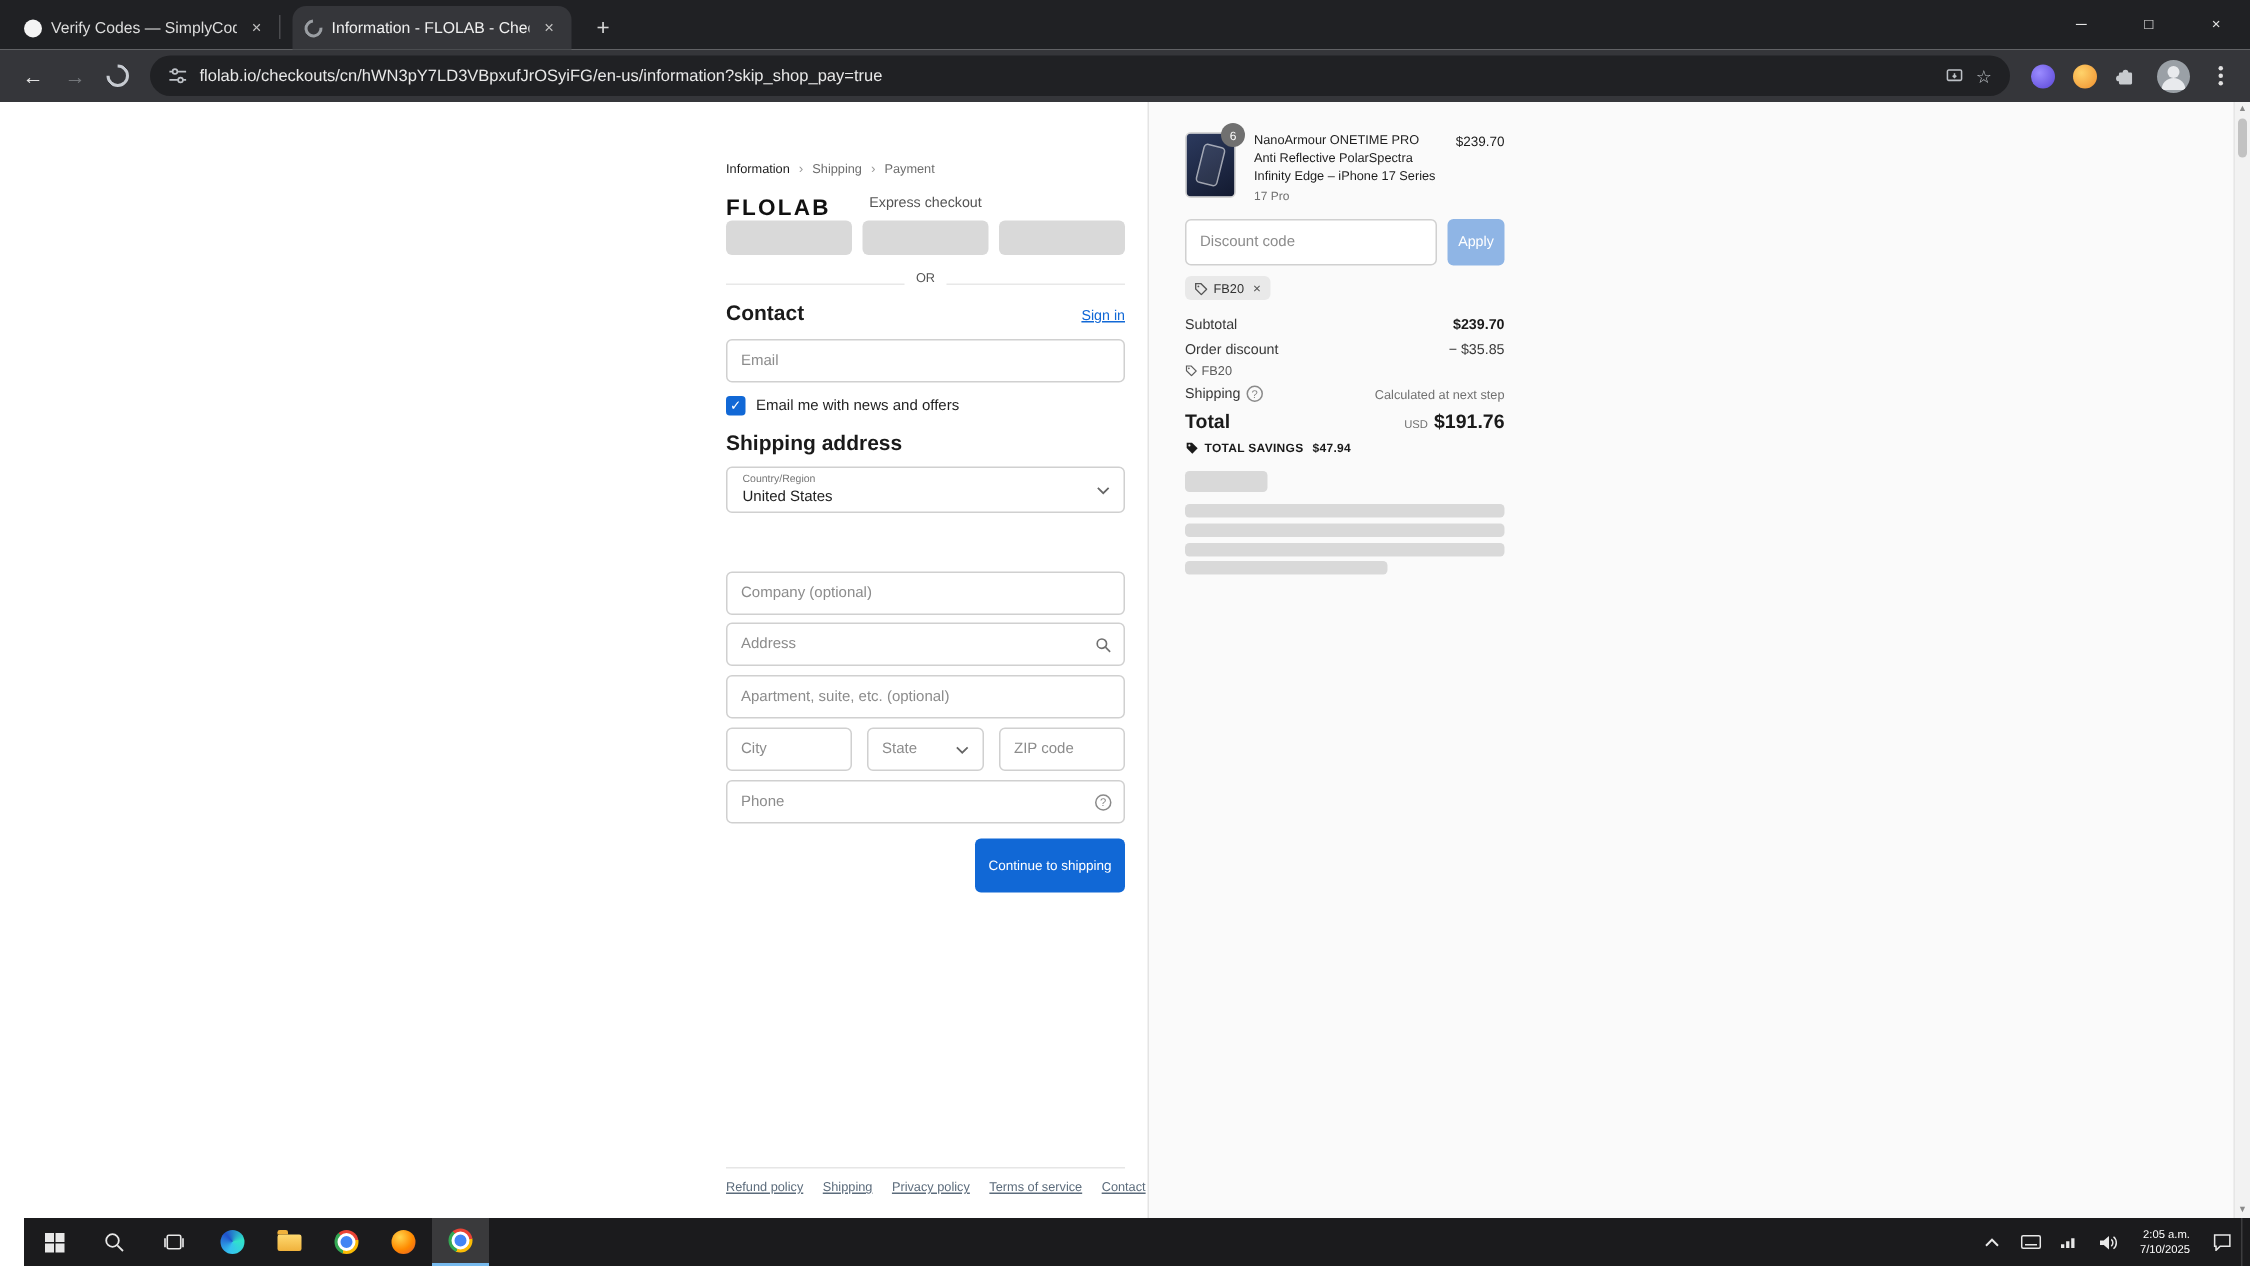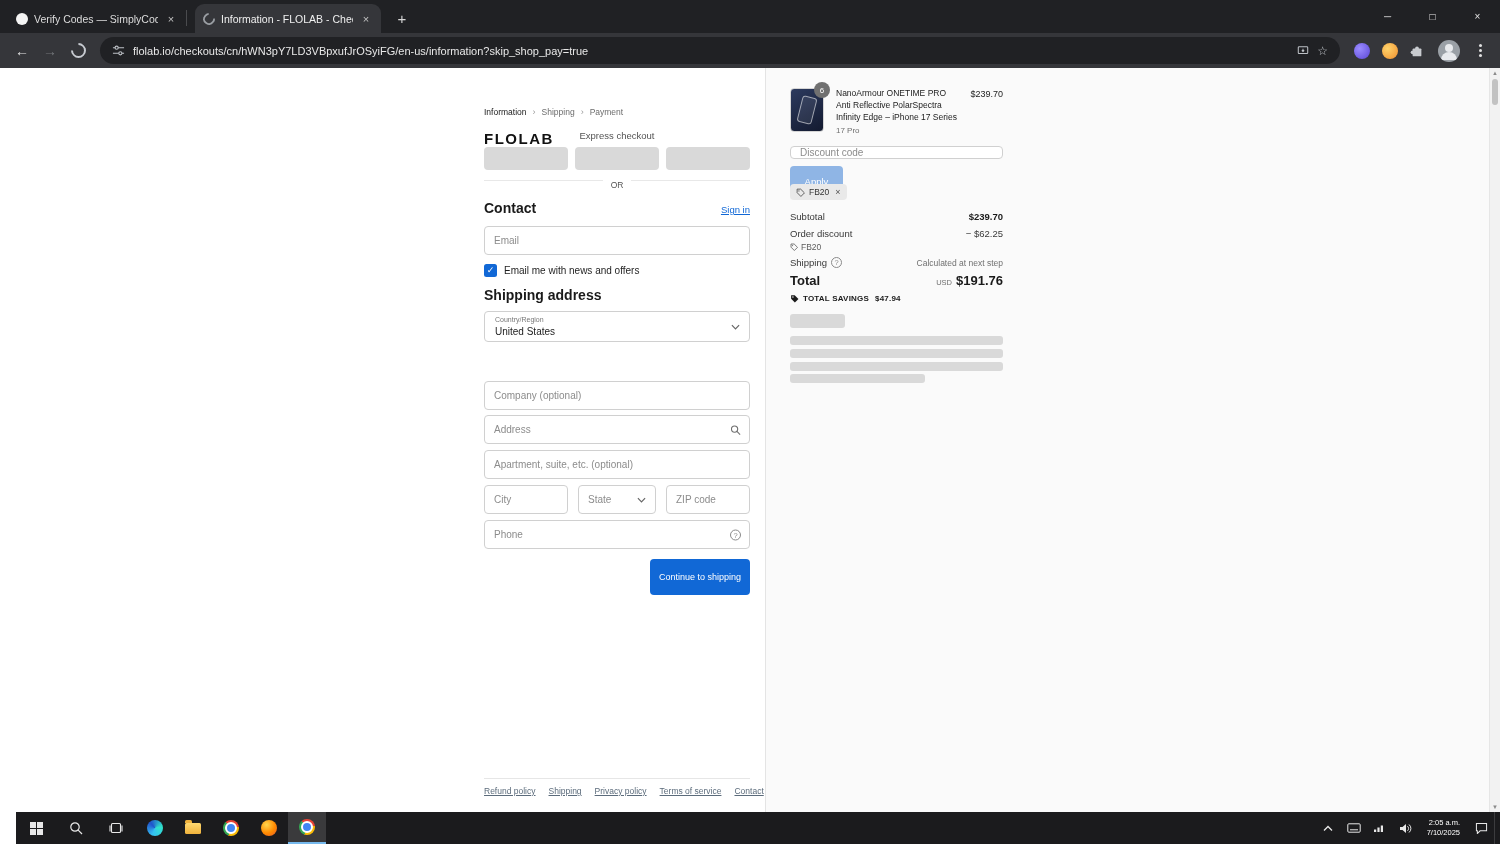--- a/index.html
+++ b/index.html
@@ -54,21 +54,21 @@
   .abs{position:absolute;left:0;right:0;}
 
   .form-col{position:absolute;left:484px;top:0;width:266px;height:100%;}
   .logo{position:absolute;left:0;font-size:15px;font-weight:bold;letter-spacing:1.5px;color:#111;margin-top:48px;}
   .crumbs{display:flex;align-items:center;gap:6px;font-size:8.5px;color:#6d6d6d;}
   .crumb.cur{color:#1a1a1a;}
   .csep{color:#9a9a9a;font-size:9px;}
   .express{text-align:center;font-size:9.5px;color:#545454;}
   .sk-btns{display:flex;gap:7px;}
   .skb{flex:1;height:23px;border-radius:4px;background:var(--skeleton,#d9d9d9);}
-  .or-div{display:flex;align-items:flex-start;gap:8px;}
+  .or-div{display:flex;align-items:flex-end;gap:8px;}
   .or-div .line{flex:1;height:1px;background:#e8e8e8;}
   .or{font-size:8.5px;color:#545454;}
   .head-row{display:flex;align-items:baseline;justify-content:space-between;}
   .head-row h2,.sec-head{margin:0;font-size:14px;font-weight:bold;color:#1a1a1a;}
   .signin{font-size:9.5px;color:var(--accent,#1168d6);text-decoration:underline;cursor:pointer;}
   .inp{box-sizing:border-box;width:100%;height:29px;border:1px solid #d0d0d0;border-radius:4px;
     background:#fff;font-size:10px;color:#333;padding:0 9px;font-family:inherit;outline:none;}
   .inp::placeholder{color:#8c8c8c;}
   .check-row{display:flex;align-items:center;gap:7px;}
   .cbx{width:13px;height:13px;border-radius:2.5px;background:var(--accent,#1168d6);display:flex;
@@ -104,23 +104,23 @@
     background:linear-gradient(150deg,#2c3a5e,#131a30);}
   .phone-shape{position:absolute;left:50%;top:50%;width:13px;height:25px;
     transform:translate(-50%,-50%) rotate(14deg);border:1px solid rgba(255,255,255,.55);
     border-radius:3px;background:rgba(255,255,255,.08);}
   .badge{position:absolute;top:-7px;right:-7px;width:16px;height:16px;border-radius:50%;background:#707070;
     color:#fff;font-size:8px;display:flex;align-items:center;justify-content:center;}
   .item-mid{margin-left:12px;width:126px;}
   .item-title{font-size:8.5px;line-height:1.4;color:#1c1c1c;}
   .item-variant{font-size:8px;color:#6f6f6f;margin-top:2px;}
   .item-price{margin-left:auto;font-size:9px;color:#1c1c1c;padding-top:1px;}
-  .discount-row{display:flex;gap:7px;flex-direction:column;}
+  .discount-row{display:flex;gap:7px;}
   .dinp{flex:1;height:31px;}
-  .apply{width:53px;height:31px;background:var(--apply-button,#8fb5e5);color:#fff;border:none;
+  .apply{width:38px;height:31px;background:var(--apply-button,#8fb5e5);color:#fff;border:none;
     border-radius:4px;font-size:9.5px;font-family:inherit;cursor:pointer;}
   .pill{display:inline-flex;align-items:center;gap:4px;background:#e9e9e9;border-radius:4px;
     padding:3px 6px;font-size:8.5px;color:#333;right:auto;}
   .pill-x{font-size:9px;color:#555;margin-left:2px;cursor:pointer;}
   .srow{display:flex;justify-content:space-between;align-items:center;}
   .sl{font-size:9.5px;color:#383838;text-align:right;}
   .sv{font-size:9.5px;font-weight:bold;color:#1a1a1a;}
   .muted{font-size:8.5px;color:#707070;}
   .ship-left{display:flex;align-items:center;gap:4px;}
   .subcode{display:flex;align-items:center;gap:3px;font-size:8.5px;color:#5c5c5c;}
@@ -373,21 +373,21 @@
           <span class="pill-x">×</span>
         </div>
 
         <div class="srow abs" style="top:143px">
           <span class="sl">Subtotal</span>
           <span class="sv">$239.70</span>
         </div>
 
         <div class="srow abs" style="top:160px">
           <span class="sl">Order discount</span>
-          <span class="sl">− $62.25</span>
+          <span class="sl">− $35.85</span>
         </div>
         <div class="subcode abs" style="top:174px">
           <svg width="8" height="8" viewBox="0 0 16 16" fill="none" stroke="#5c5c5c" stroke-width="1.6">
             <path d="M2 2h6.3L15 8.7 8.7 15 2 8.3z"></path>
               <circle cx="5.2" cy="5.2" r="1.1" fill="#5c5c5c" stroke="none"></circle>
           </svg>
           <span>FB20</span>
         </div>
 
         <div class="srow abs" style="top:189px">

